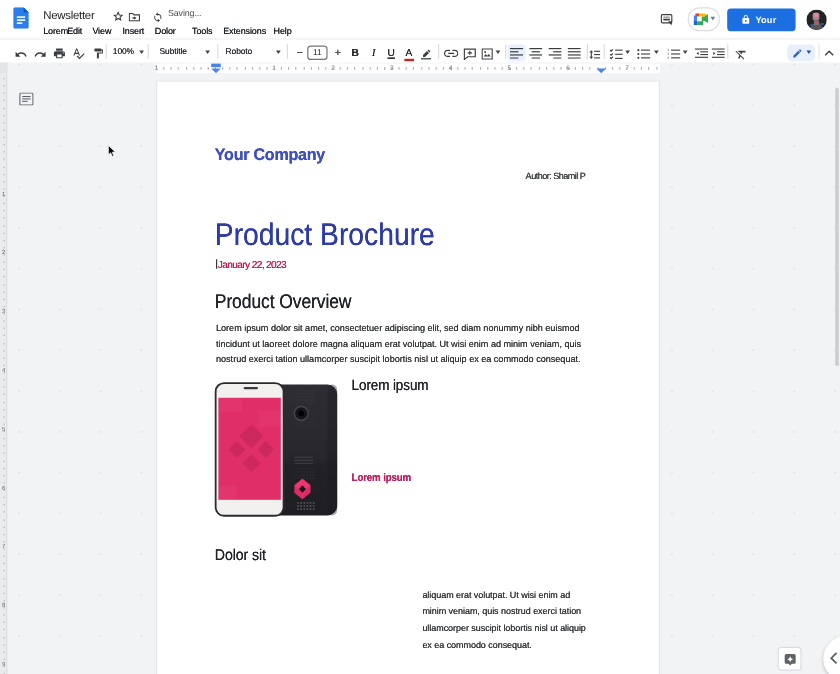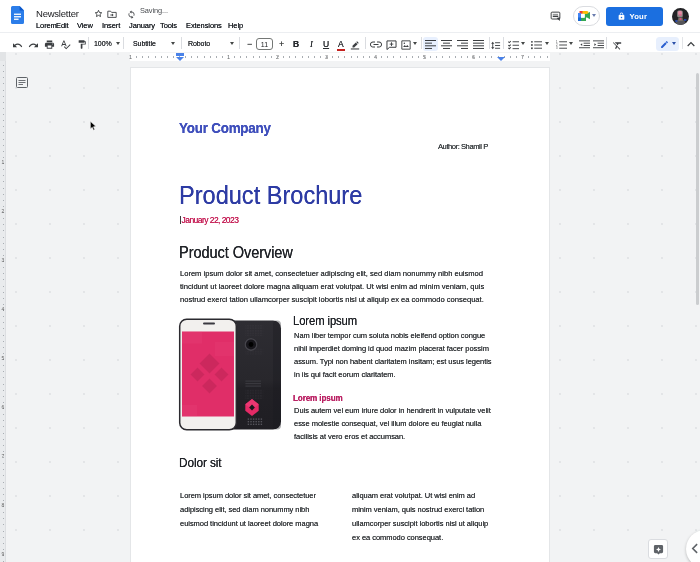--- a/index.html
+++ b/index.html
@@ -45,21 +45,21 @@
   <svg class="a ic" style="left:127px;top:10px" width="9" height="9" viewBox="0 0 24 24">
       <path fill="currentColor" d="M12 4V1L7 5l5 4V6c3.3 0 6 2.7 6 6 0 1-.25 2-.7 2.8l1.5 1.5C19.5 15 20 13.6 20 12c0-4.4-3.6-8-8-8zm0 14c-3.3 0-6-2.7-6-6 0-1 .25-2 .7-2.8L5.2 7.7C4.5 9 4 10.4 4 12c0 4.4 3.6 8 8 8v3l5-4-5-4v3z"></path>
     </svg>
   <div class="a" style="left:140px;top:6px;font-size:7.4px;color:#494c50;letter-spacing:-0.1px">Saving...</div>
 
   <div id="menu" class="a" style="left:0;top:21px;width:460px;height:11px">
     <span style="left:36px">Lorem</span>
       <span style="left:56px">Edit</span>
       <span style="left:77px">View</span>
       <span style="left:102px">Insert</span>
-      <span style="left:129px">January</span>
+      <span style="left:129px">Dolor</span>
       <span style="left:160px">Tools</span>
       <span style="left:186px">Extensions</span>
       <span style="left:228px">Help</span>
   </div>
 
   <svg class="a ic" style="left:550px;top:11px" width="11" height="11" viewBox="0 0 24 24">
       <path fill="none" stroke="currentColor" stroke-width="2.1" d="M2.5 4.5a2 2 0 0 1 2-2h15a2 2 0 0 1 2 2v11a2 2 0 0 1-2 2h-15a2 2 0 0 1-2-2z"></path>
       <path fill="currentColor" d="M21.5 13.5v8.2l-7-6.2z"></path>
       <rect x="6" y="6.3" width="11.5" height="1.7" fill="currentColor" opacity="0.8"></rect>
       <rect x="6" y="10" width="12" height="3.2" fill="currentColor"></rect>
@@ -553,25 +553,22 @@
         <path d="M32.5 36.5 L42.5 46.5 L32.5 56.5 L22.5 46.5 Z"></path>
         <path d="M20.5 50.5 L27.5 57.5 L20.5 64.5 L13.5 57.5 Z"></path>
         <path d="M44.5 50.5 L51.5 57.5 L44.5 64.5 L37.5 57.5 Z"></path>
         <path d="M32.5 61.5 L40 69 L32.5 76.5 L25 69 Z"></path>
       </g>
       <rect x="26" y="5.4" width="12" height="2" rx="1" fill="#3a3940"></rect>
       <rect x="5" y="14.5" width="52" height="85" fill="none"></rect>
     </svg>
 
     <div class="a" style="left:161.5px;top:246px;font-size:12.5px;letter-spacing:-0.1px;color:#1f2227;transform:scaleX(0.9);transform-origin:0 0">Lorem ipsum</div>
-    <div class="a line" style="left:163px;top:261px;font-size:7.5px;line-height:13px;letter-spacing:-0.04px;color:#35383b">Nam liber tempor cum soluta nobis eleifend option congue<br>nihil imperdiet doming id quod mazim placerat facer possim<br>assum. Typi non habent claritatem insitam; est usus legentis<br>in iis qui facit eorum claritatem.</div>
     <div class="a" style="left:161.5px;top:325px;font-size:9.2px;font-weight:bold;letter-spacing:-0.15px;color:#bb2365;transform:scaleX(0.885);transform-origin:0 0">Lorem ipsum</div>
-    <div class="a line" style="left:163px;top:336px;font-size:7.5px;line-height:13px;letter-spacing:-0.04px;color:#35383b">Duis autem vel eum iriure dolor in hendrerit in vulputate velit<br>esse molestie consequat, vel illum dolore eu feugiat nulla<br>facilisis at vero eros et accumsan.</div>
     <div class="a" style="left:47.5px;top:386.5px;font-size:13px;letter-spacing:-0.1px;color:#1f2227;transform:scaleX(0.91);transform-origin:0 0">Dolor sit</div>
-    <div class="a line" style="left:49px;top:421.3px;font-size:7.5px;line-height:14px;letter-spacing:-0.04px;color:#35383b">Lorem ipsum dolor sit amet, consectetuer<br>adipiscing elit, sed diam nonummy nibh<br>euismod tincidunt ut laoreet dolore magna</div>
     <div class="a line" style="left:221px;top:421.3px;font-size:7.5px;line-height:14px;letter-spacing:-0.04px;color:#35383b">aliquam erat volutpat. Ut wisi enim ad<br>minim veniam, quis nostrud exerci tation<br>ullamcorper suscipit lobortis nisl ut aliquip<br>ex ea commodo consequat.</div>
   </div>
 
   <div class="a" style="left:696px;top:21px;width:3px;height:232px;background:#cbcdcf;border-radius:2px"></div>
 
   <svg class="a" style="left:90px;top:69px" width="7" height="10.5" viewBox="0 0 10 15">
       <path d="M0.5 0.5 L0.5 11.5 L3.2 9 L5 13.3 L6.8 12.5 L5 8.3 L8.6 8 Z" fill="#000" stroke="#fff" stroke-width="0.8"></path>
     </svg>
 
   <div class="a" style="left:648px;top:487px;width:20px;height:20px;background:#fff;border:1px solid #dadce0;border-radius:3px">

